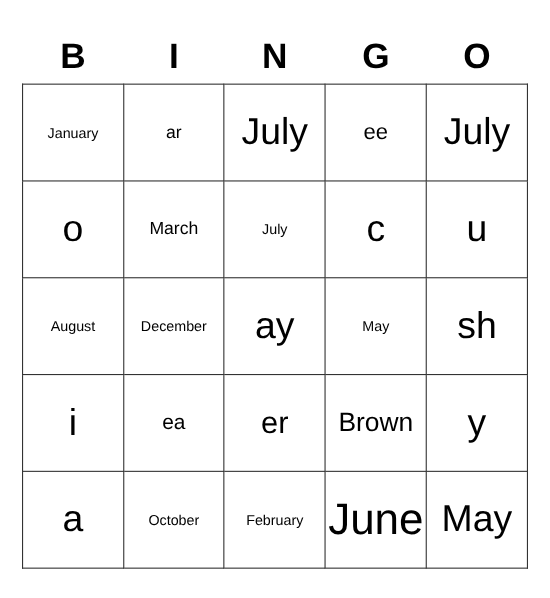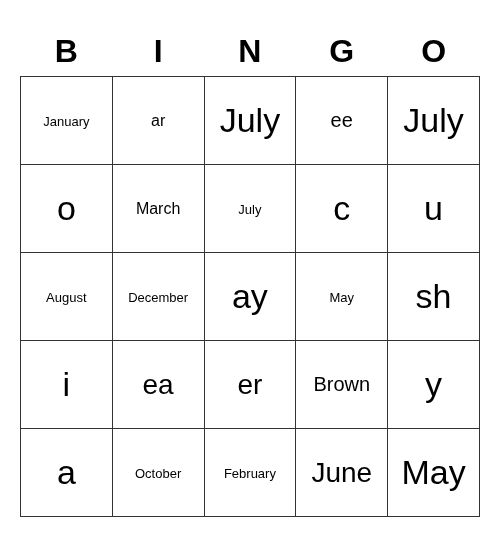--- a/index.html
+++ b/index.html
@@ -68,26 +68,26 @@
       </tr>
       <tr>
         <td><span style="font-size: 13px; margin-top: 12px;">August</span></td>
         <td><span style="font-size: 13px;">December</span></td>
         <td><span style="font-size: 34px;">ay</span></td>
         <td><span style="font-size: 13px;">May</span></td>
         <td><span style="font-size: 34px;">sh</span></td>
       </tr>
       <tr>
         <td><span style="font-size: 34px;">i</span></td>
-        <td><span style="font-size: 28px;">ea</span></td>
+        <td><span style="font-size: 19px;">ea</span></td>
         <td><span style="font-size: 28px;">er</span></td>
-        <td><span style="font-size: 20px;">Brown</span></td>
+        <td><span style="font-size: 24px;">Brown</span></td>
         <td><span style="font-size: 34px;">y</span></td>
       </tr>
       <tr>
         <td><span style="font-size: 34px;">a</span></td>
         <td><span style="font-size: 13px; text-align: right;">October</span></td>
         <td><span style="font-size: 13px;">February</span></td>
-        <td><span style="font-size: 28px; text-align: center;">June</span></td>
+        <td><span style="font-size: 40px; text-align: center;">June</span></td>
         <td><span style="font-size: 34px;">May</span></td>
       </tr>
     </tbody>
 </table>
 
 </body></html>

